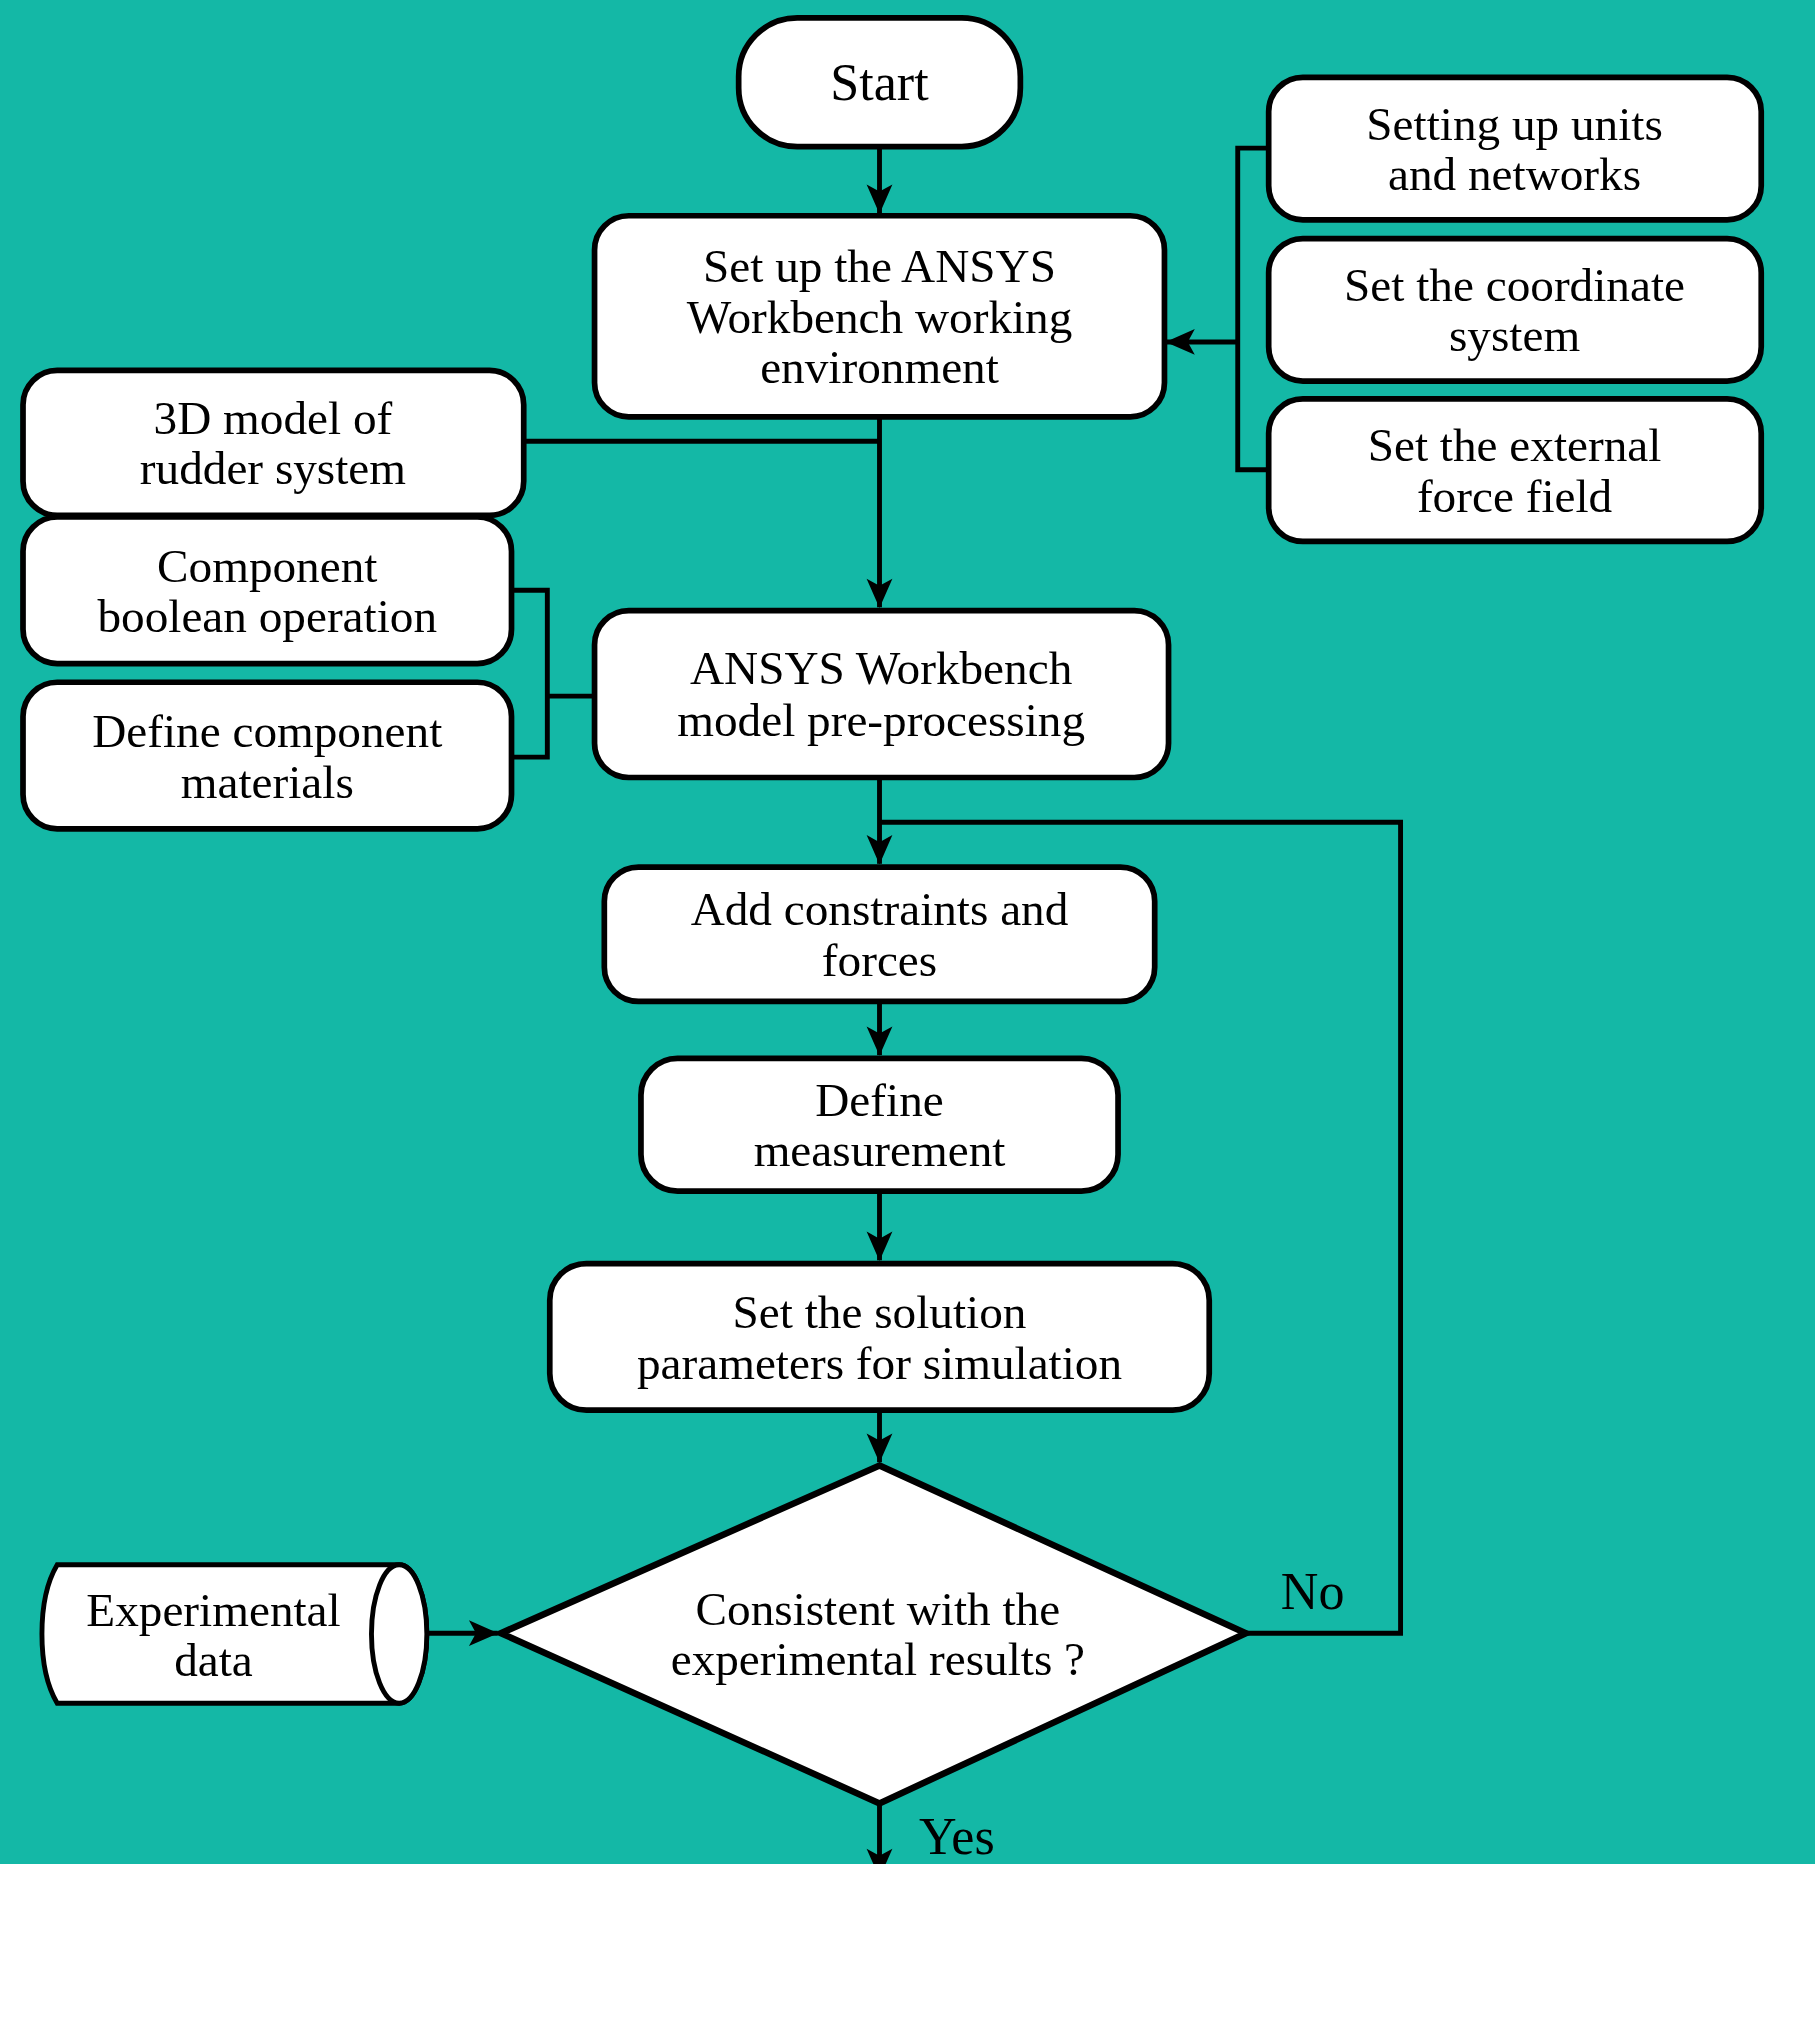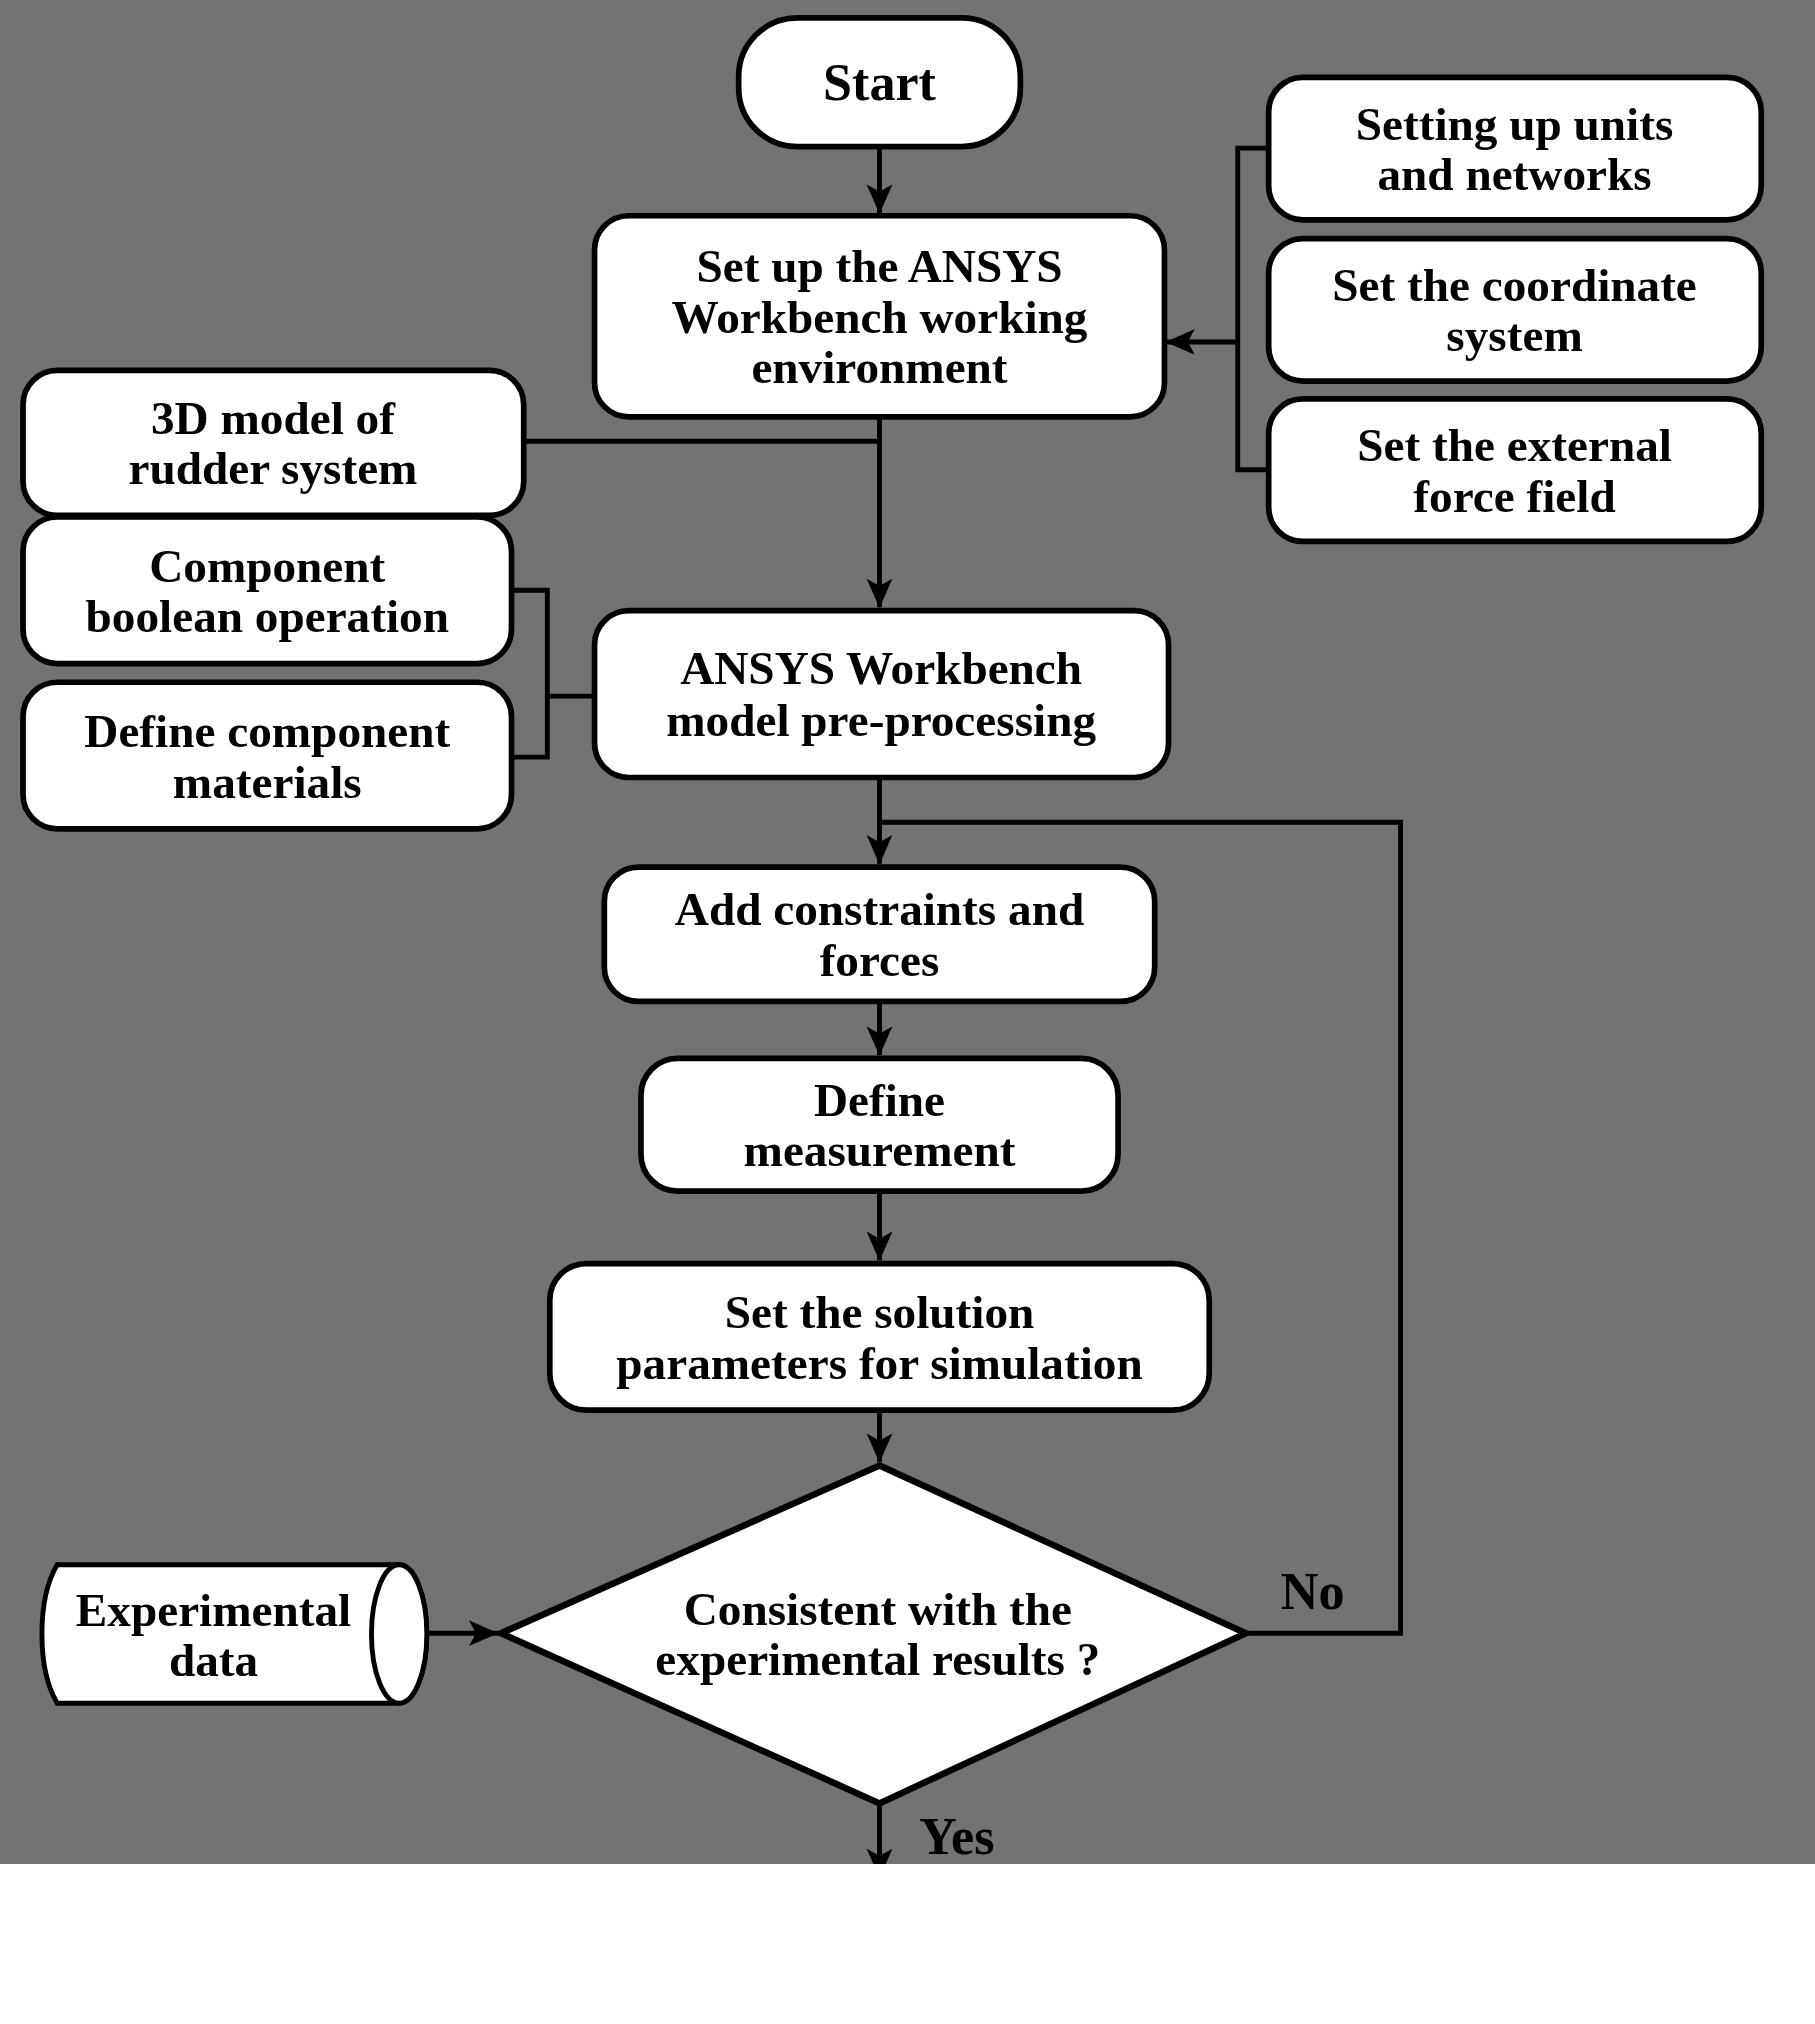--- a/index.html
+++ b/index.html
@@ -1,16 +1,16 @@
 <!DOCTYPE html>
 <html style="font-size:13px"><head>
 <meta charset="utf-8">
 <style>
   html,body{margin:0;padding:0;background:#ffffff;}
-  .canvas-wrap{width:1816px;height:1864px;background:#737373;font-weight:bold;}
+  .canvas-wrap{width:1816px;height:1864px;background:#14b8a6;}
   svg text{
     font-family:"Liberation Serif","DejaVu Serif",serif;
     fill:#000000;
     text-anchor:middle;
     dominant-baseline:central;
   }
   .node-shape{fill:#ffffff;stroke:#000000;stroke-width:7;}
   .decision-shape{fill:#ffffff;stroke:#000000;stroke-width:8;}
   .edge{fill:none;stroke:#000000;stroke-width:6;}
   .bracket{fill:none;stroke:#000000;stroke-width:6;}

